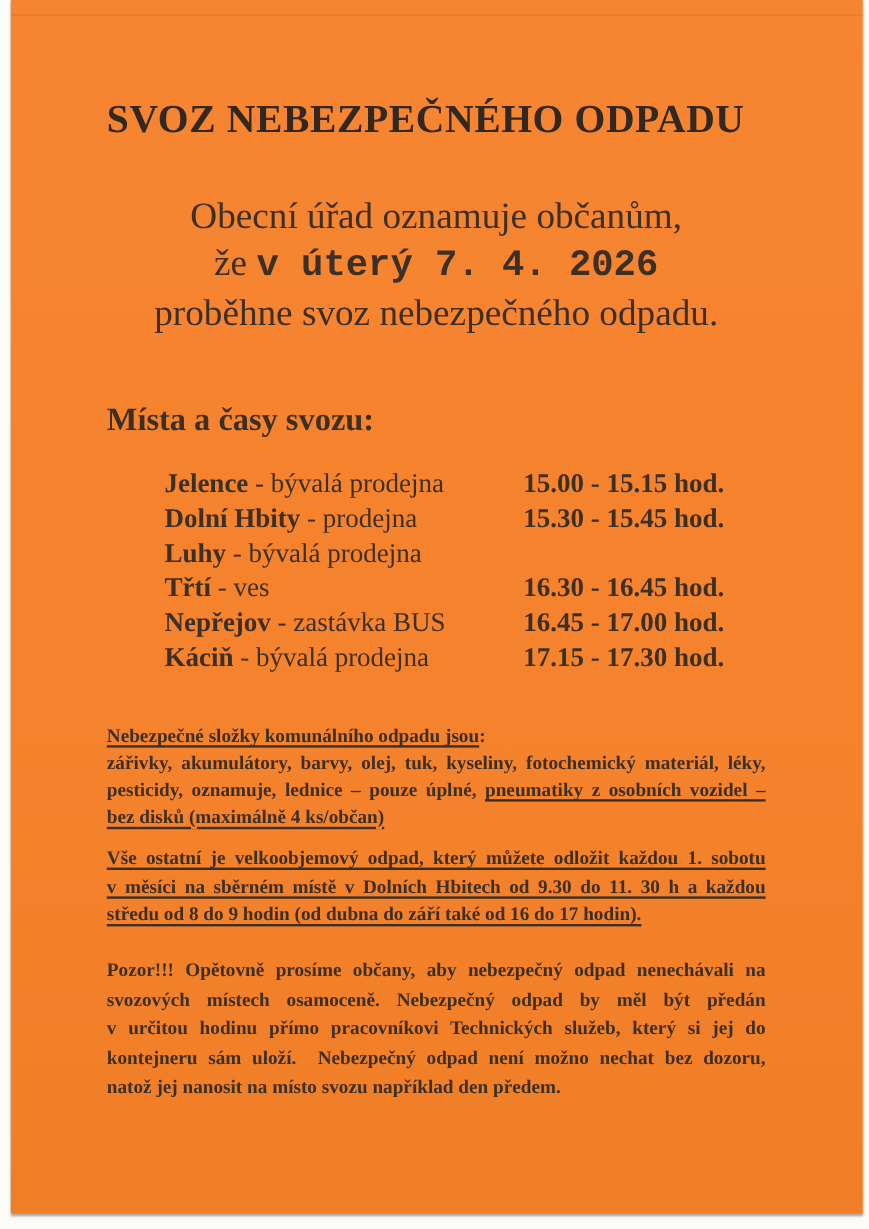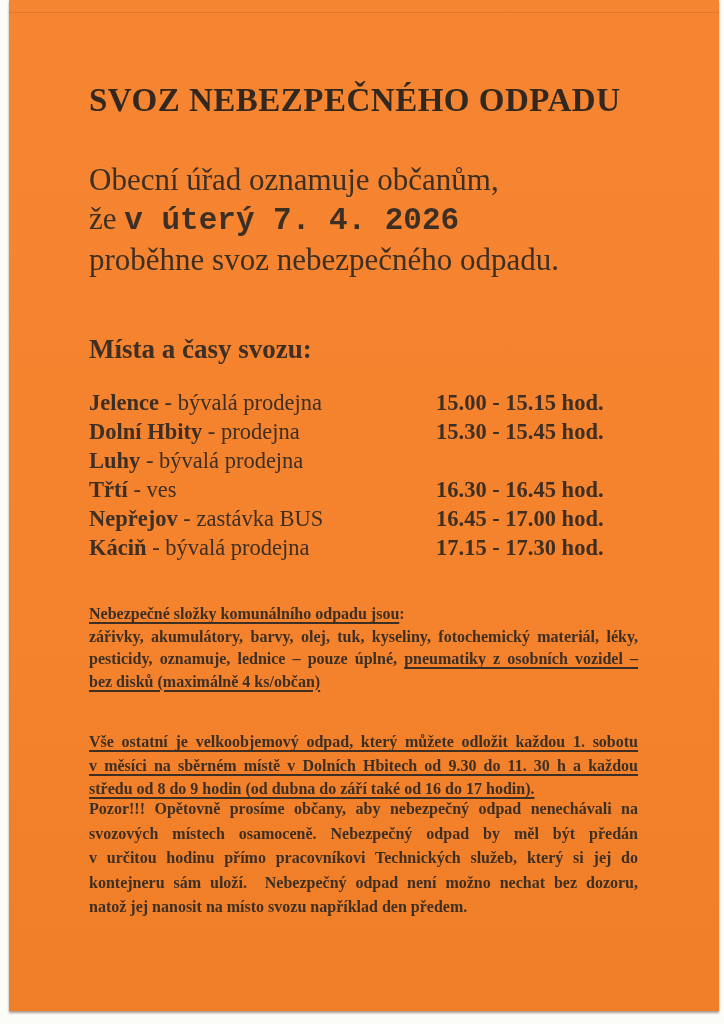--- a/index.html
+++ b/index.html
@@ -24,40 +24,40 @@
     position:absolute;left:80px;top:0;width:549px;height:100%;
     color:#3d2f24;
   }
   .title{
     position:absolute;top:84px;left:0;width:100%;
     font-weight:bold;font-size:33px;line-height:1;
     color:#33281f;letter-spacing:.5px;
   }
   .intro{
     position:absolute;top:160px;left:0;width:100%;
-    font-size:31px;line-height:39px;
+    text-align:center;font-size:31px;line-height:39px;
   }
   .b{font-weight:bold;font-family:Liberation Mono, monospace;}
   .sched-heading{
     position:absolute;top:334px;left:0;
     font-size:27px;font-weight:bold;
   }
   .rows{
     position:absolute;top:390px;left:0;width:100%;
     font-size:22.5px;
   }
   .row{position:relative;height:29px;}
-  .place{font-weight:bold;}
+  .place{font-weight:bold;margin-left:48px;}
   .time{position:absolute;left:347px;top:0;font-weight:bold;}
   .smallsec{
     position:absolute;left:0;width:100%;
     font-size:16px;font-weight:bold;
   }
   .hazard{top:603px;line-height:22.5px;}
-  .bulky{top:704px;line-height:23.5px;margin-top:26px;}
+  .bulky{top:704px;line-height:23.5px;}
   .warning{top:797px;line-height:24.5px;}
   .jline{text-align:justify;text-align-last:justify;}
   .u{
     text-decoration:underline;
     text-decoration-thickness:1.6px;
     text-underline-offset:3px;
   }
 </style>
 </head>
 <body>

